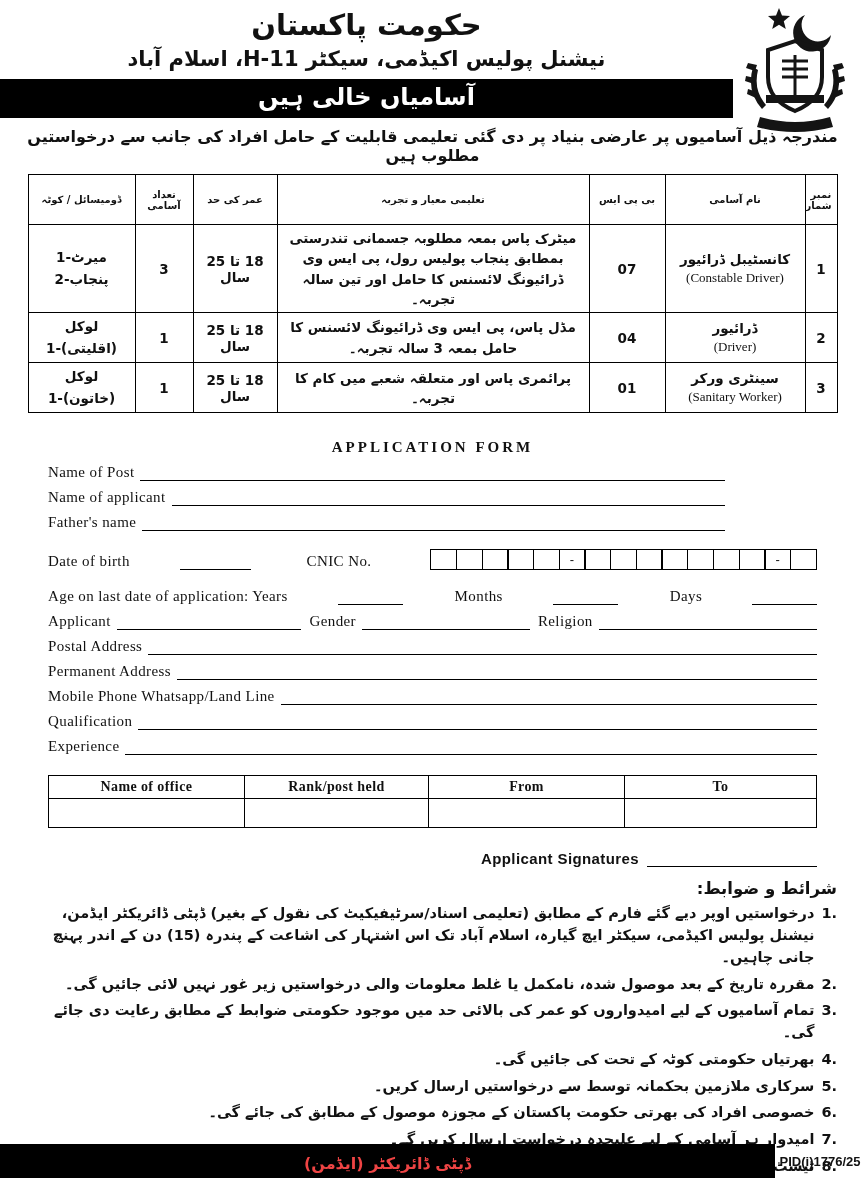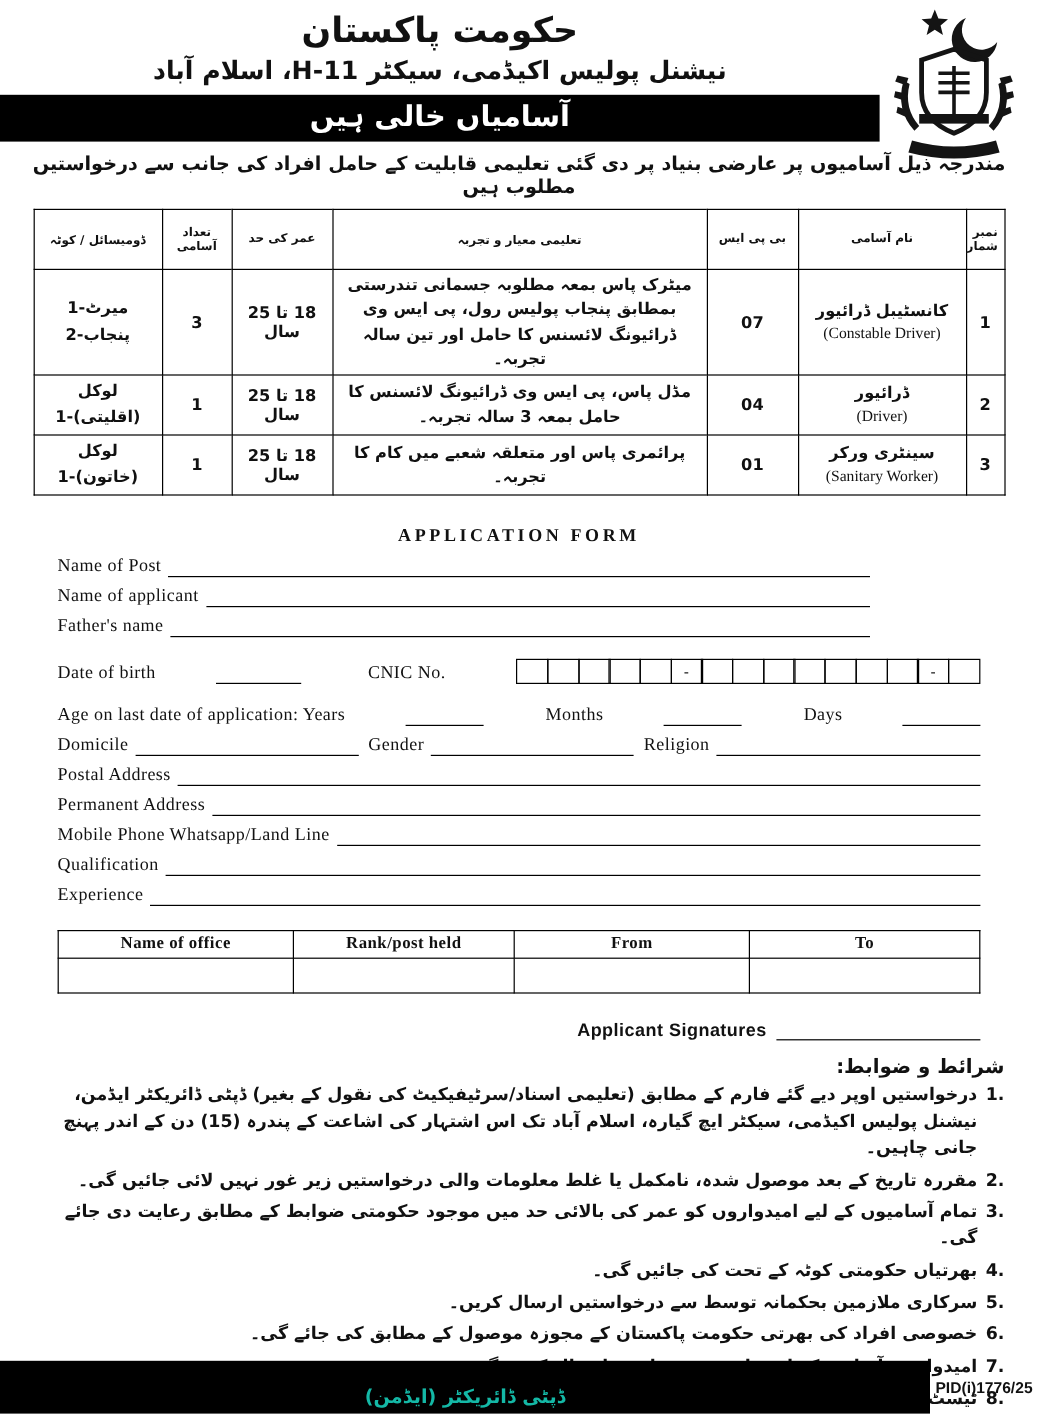--- a/index.html
+++ b/index.html
@@ -80,22 +80,22 @@
   .sig-u { width:170px; border-bottom:1.4px solid #000; height:13px; margin-left:8px; }
   
   .terms { direction:rtl; margin:12px 28px 0; font-weight:bold; font-size:14.5px; }
   .terms-heading { font-size:16.5px; margin-bottom:2px; }
   .term-item { display:flex; margin-top:5px; line-height:1.5; text-align:right; }
   .term-num { direction:ltr; unicode-bidi:embed; margin-left:7px; white-space:nowrap; }
   .term-text { flex:1; }
   
   .footer { position:absolute; left:0; bottom:3px; width:100%; display:flex; align-items:center; }
   .footer-bar {
-    flex:1; background:#000; color:#14b8a6; text-align:center; direction:rtl;
-    font-weight:bold; font-size:16px; padding:20px 0 5px;
+    flex:1; background:#000; color:#ef4444; text-align:center; direction:rtl;
+    font-weight:bold; font-size:16px; padding:10px 0 5px;
   }
   .footer-pid {
     width:90px; text-align:center; font-weight:bold; font-size:13px;
     font-family:"Liberation Sans", sans-serif;
   }
 </style>
 </head>
 <body>
 
 <div class="page">
@@ -229,21 +229,21 @@
     <div class="form-row gap-top">
       <span class="lbl">Age on last date of application: Years</span>
       <span class="fill"></span>
       <span class="lbl" style="margin-left:8px">Months</span>
       <span class="fill"></span>
       <span class="lbl" style="margin-left:8px">Days</span>
       <span class="fill"></span>
     </div>
 
     <div class="form-row">
-      <span class="lbl">Domicile</span>
+      <span class="lbl">Applicant</span>
       <span class="fill" style="flex:1.1"></span>
       <span class="lbl" style="margin-left:8px">Gender</span>
       <span class="fill"></span>
       <span class="lbl" style="margin-left:8px">Religion</span>
       <span class="fill" style="flex:1.3"></span>
     </div>
 
     <div class="form-row">
       <span class="lbl">Postal Address</span>
       <span class="fill"></span>

